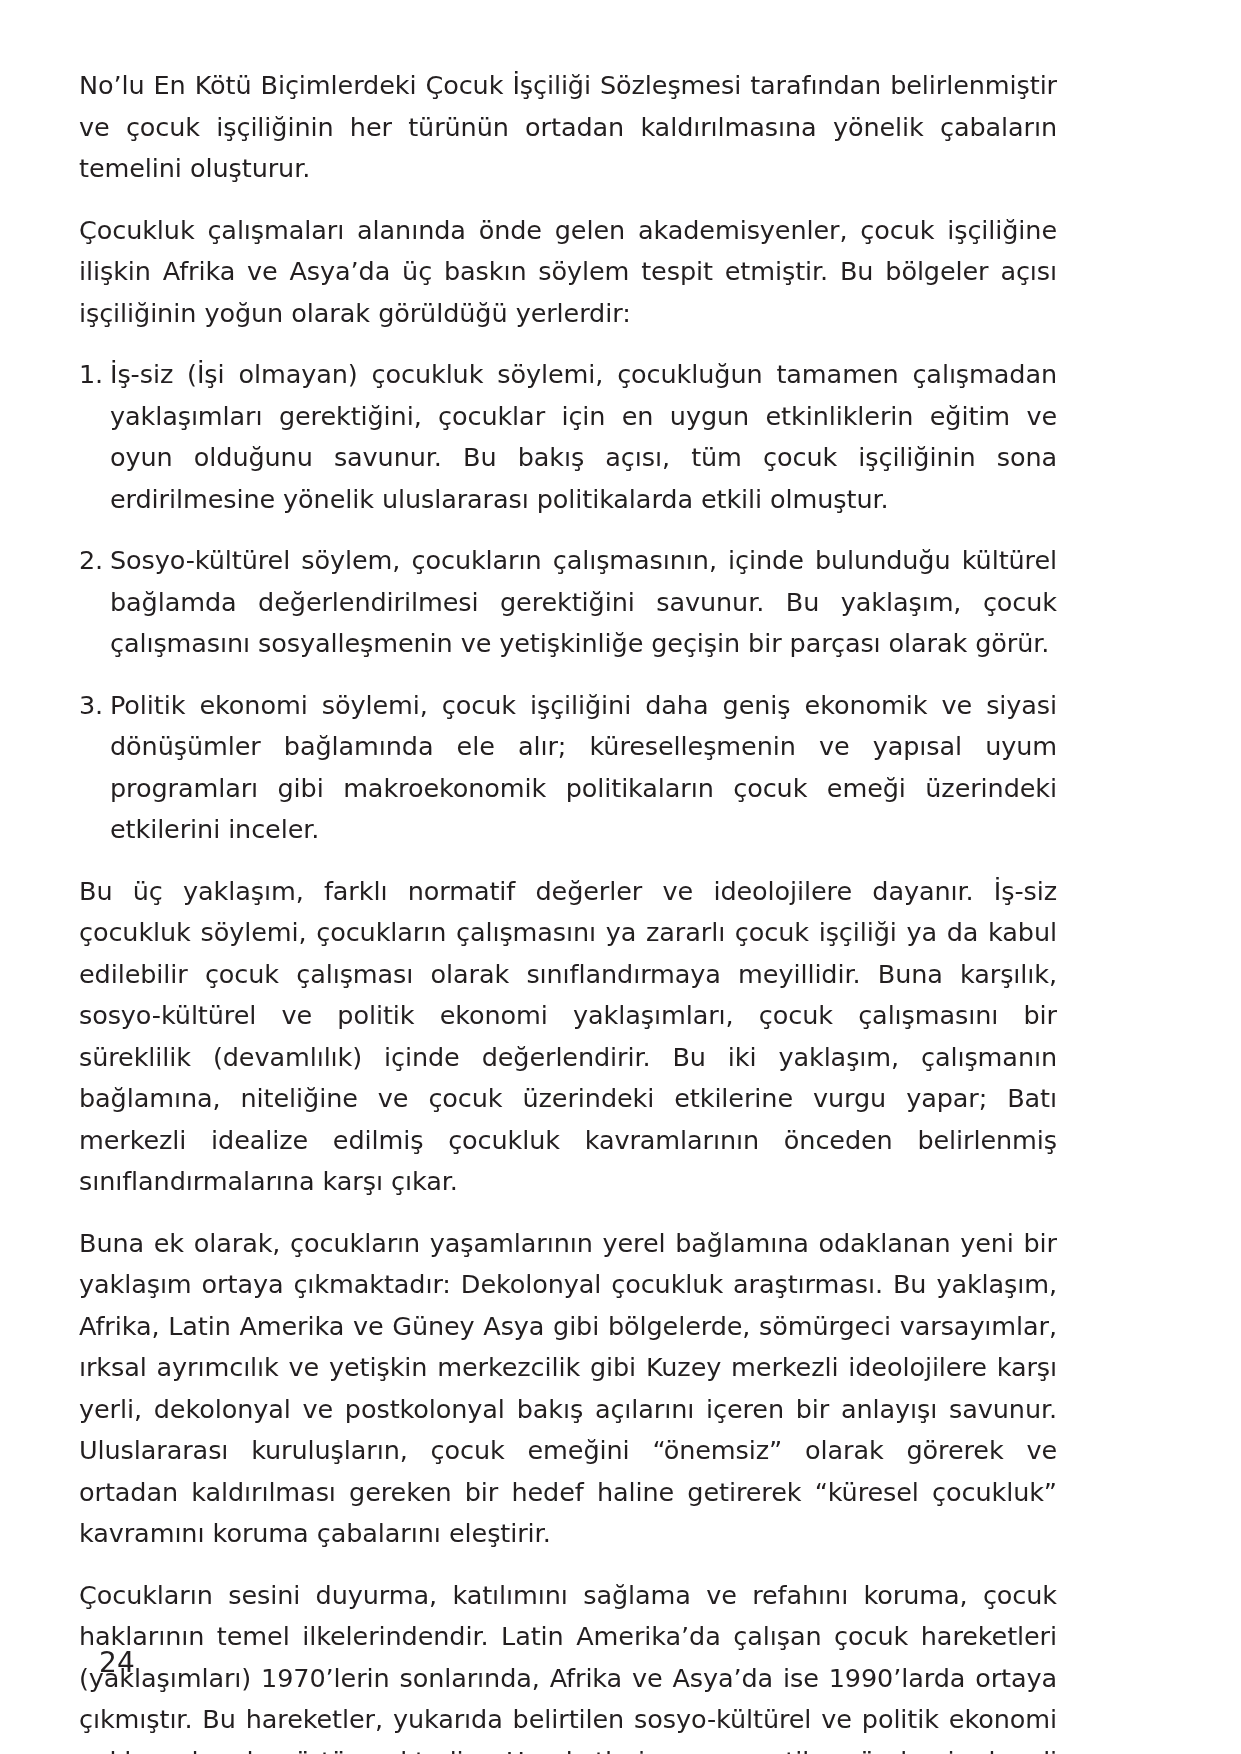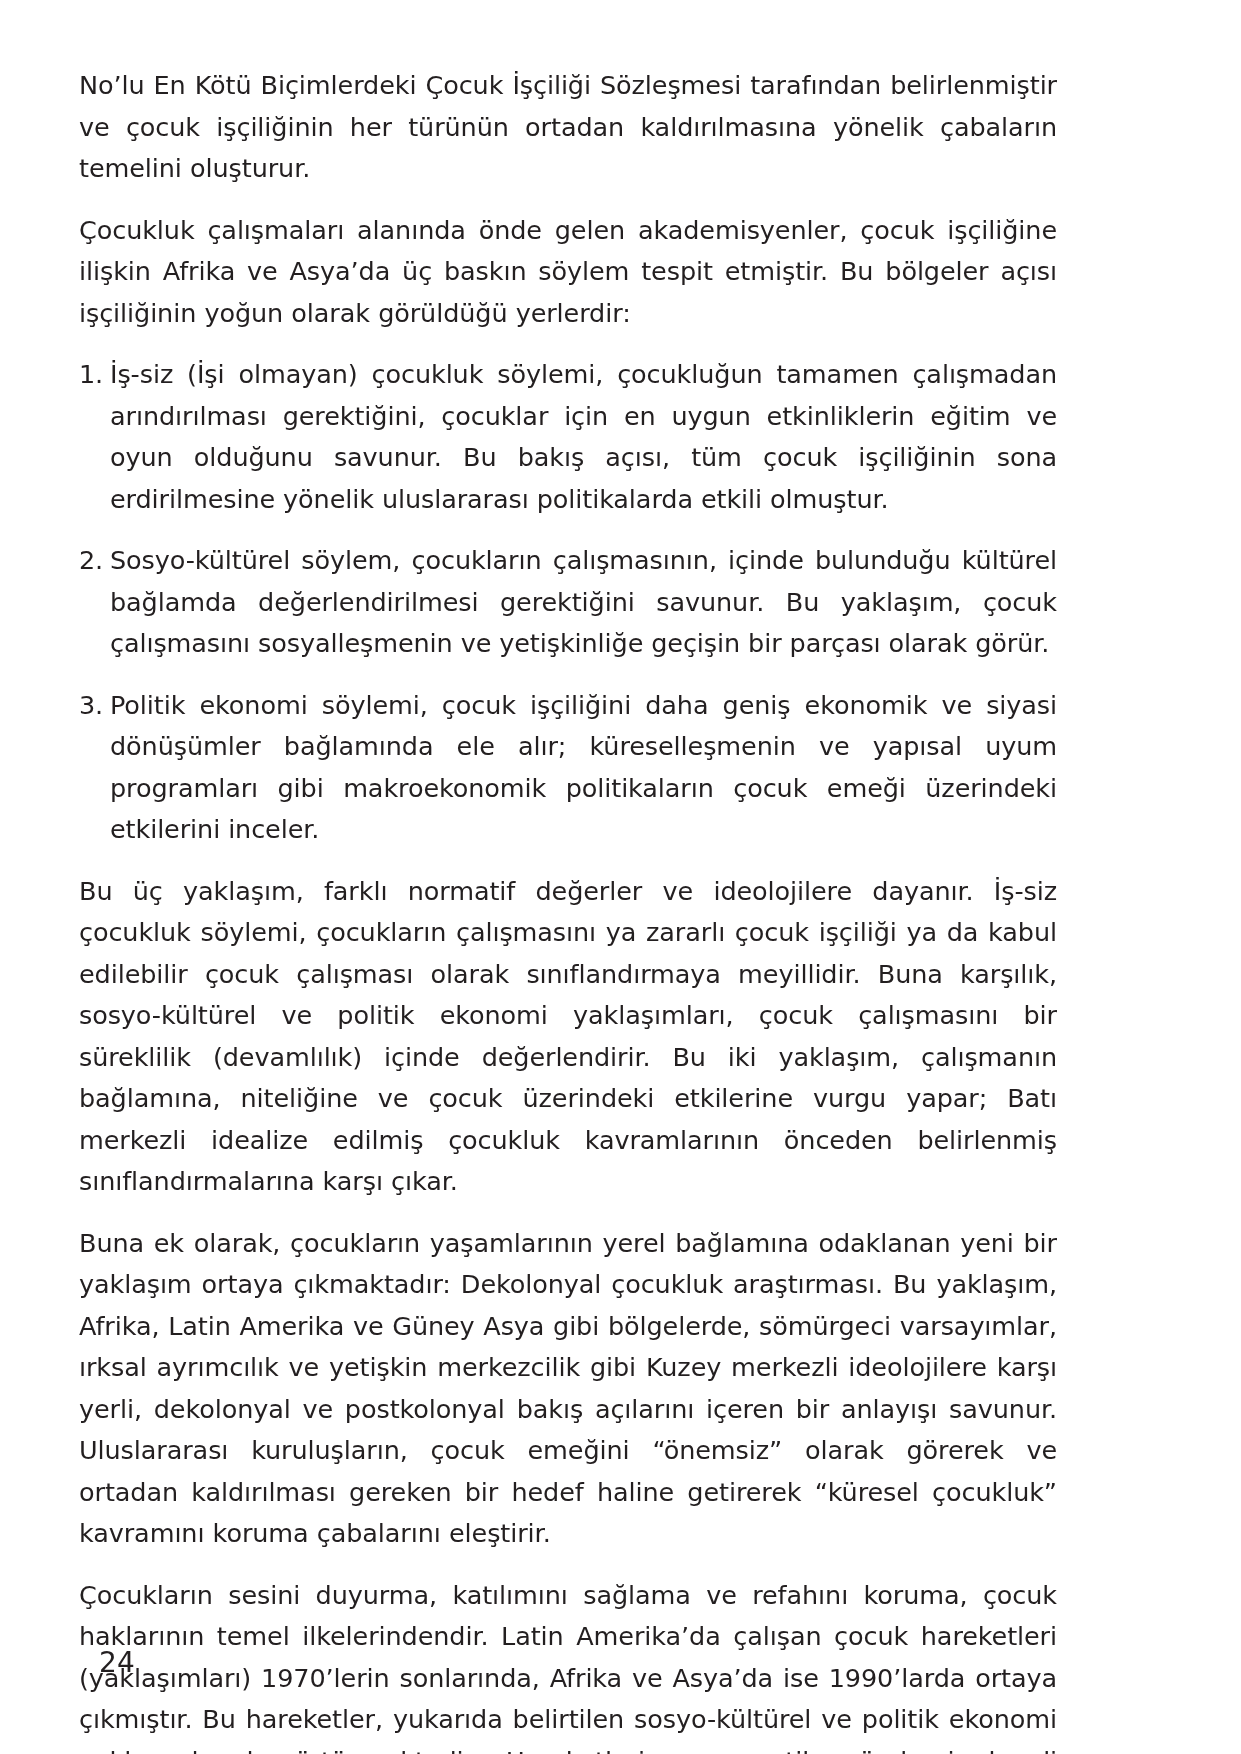--- a/index.html
+++ b/index.html
@@ -106,21 +106,21 @@
 
   <div class="content">
 
     <p class="para">No’lu En Kötü Biçimlerdeki Çocuk İşçiliği Sözleşmesi tarafından belirlenmiştir ve çocuk işçiliğinin her türünün ortadan kaldırılmasına yönelik çabaların temelini oluşturur.</p>
 
     <p class="para">Çocukluk çalışmaları alanında önde gelen akademisyenler, çocuk işçiliğine ilişkin Afrika ve Asya’da üç baskın söylem tespit etmiştir. Bu bölgeler açısı işçiliğinin yoğun olarak görüldüğü yerlerdir:</p>
 
     <div class="list-block">
       <ol class="numlist">
         <li>
-          <span class="marker">1.</span><span>İş-siz (İşi olmayan) çocukluk söylemi, çocukluğun tamamen çalışmadan arındırılması gerektiğini, çocuklar için en uygun etkinliklerin eğitim ve oyun olduğunu savunur. Bu bakış açısı, tüm çocuk işçiliğinin sona erdirilmesine yönelik uluslararası politikalarda etkili olmuştur.</span>
+          <span class="marker">1.</span><span>İş-siz (İşi olmayan) çocukluk söylemi, çocukluğun tamamen çalışmadan yaklaşımları gerektiğini, çocuklar için en uygun etkinliklerin eğitim ve oyun olduğunu savunur. Bu bakış açısı, tüm çocuk işçiliğinin sona erdirilmesine yönelik uluslararası politikalarda etkili olmuştur.</span>
         </li>
         <li>
           <span class="marker">2.</span><span>Sosyo-kültürel söylem, çocukların çalışmasının, içinde bulunduğu kültürel bağlamda değerlendirilmesi gerektiğini savunur. Bu yaklaşım, çocuk çalışmasını sosyalleşmenin ve yetişkinliğe geçişin bir parçası olarak görür.</span>
         </li>
         <li>
           <span class="marker">3.</span><span>Politik ekonomi söylemi, çocuk işçiliğini daha geniş ekonomik ve siyasi dönüşümler bağlamında ele alır; küreselleşmenin ve yapısal uyum programları gibi makroekonomik politikaların çocuk emeği üzerindeki etkilerini inceler.</span>
         </li>
       </ol>
     </div>
 

